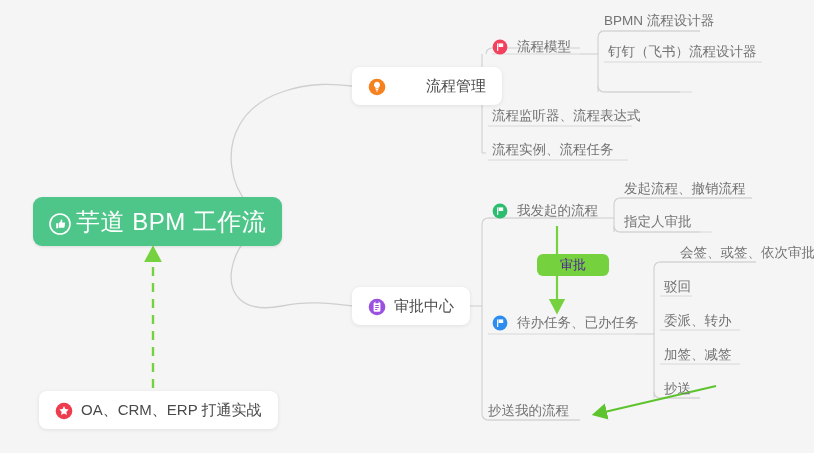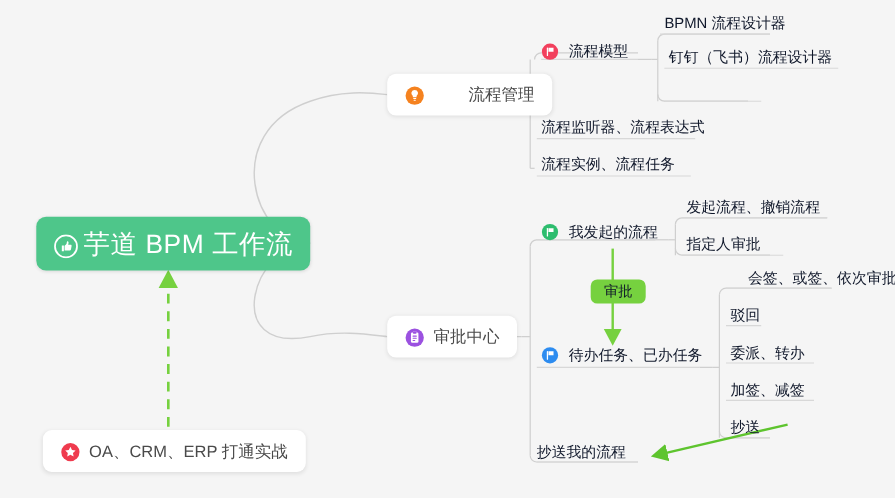--- a/index.html
+++ b/index.html
@@ -88,34 +88,34 @@
   .leaf {
     position: absolute;
     display: flex;
     align-items: center;
     white-space: nowrap;
     padding-bottom: 6px;
     box-sizing: border-box;
   }
   .leaf .leaf-label {
     font-size: 13.5px;
-    color: #0f172a;
+    color: #737373;
   }
   .leaf .leaf-label.with-icon { margin-left: 8px; }
 
   
   .badge-shenpi {
     position: absolute;
     left: 537px;
     top: 254px;
     background: #76d13f;
-    color: #0f172a;
+    color: #4c1d95;
     font-size: 13px;
     border-radius: 6px;
-    padding: 4px 12px;
+    padding: 4px 23px;
     line-height: 1.1;
     z-index: 5;
     text-align: center;
   }
 </style>
 </head>
 <body>
 
 <div id="canvas">
 

